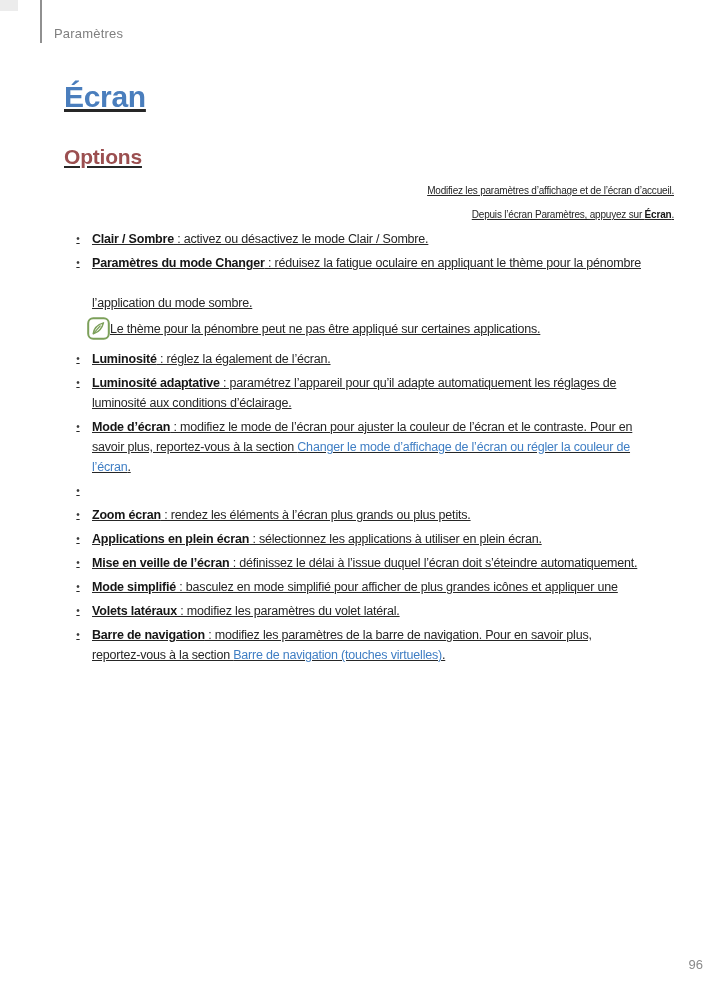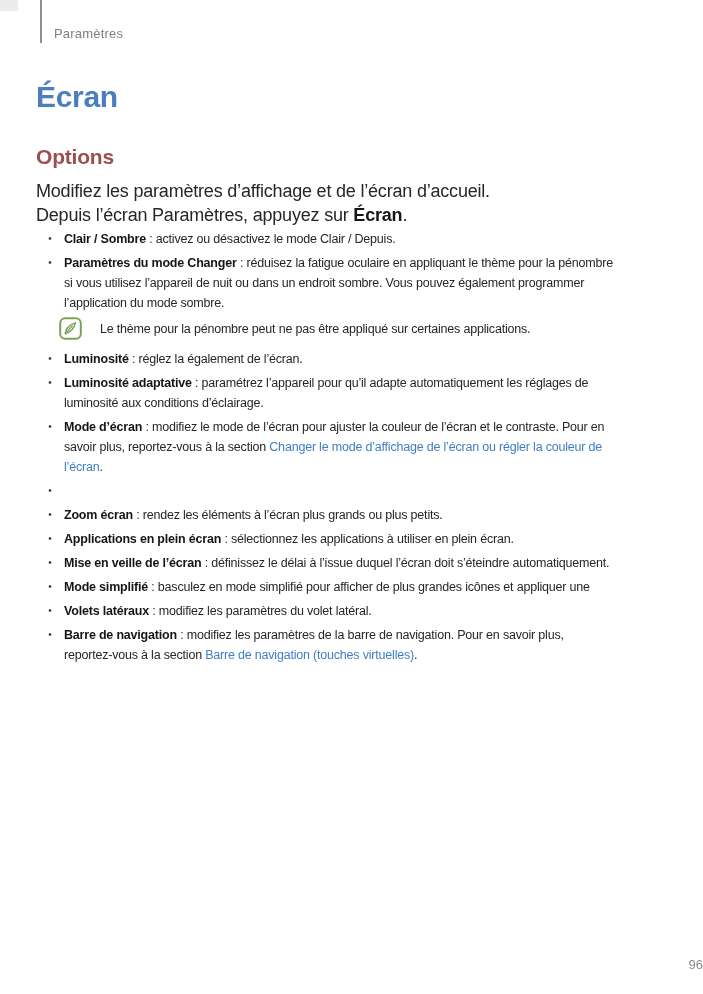--- a/index.html
+++ b/index.html
@@ -30,43 +30,45 @@
     position: absolute; left: 40px; top: 0;
     width: 2px; height: 43px;
     background: #909090;
   }
   .crumb {
     position: absolute; left: 54px; top: 26px;
     font-size: 13px; color: var(--muted);
     letter-spacing: 0.2px;
   }
   .main {
-    position: absolute; left: 36px; top: 0;
+    position: absolute; left: 64px; top: 0;
     width: 610px;
+    text-decoration: underline;
   }
   h1.title {
     margin: 80px 0 0 0;
     font-size: 30px; line-height: 34px;
     font-weight: bold;
     color: var(--blue);
     letter-spacing: -0.3px;
   }
   h2.section-heading {
     margin: 31px 0 0 0;
     font-size: 21px; line-height: 24px;
     font-weight: bold;
     color: var(--maroon);
     letter-spacing: -0.2px;
   }
   .intro { margin-top: 12px; }
   .para {
     margin: 0;
-    font-size: 18px; line-height: 20px;
+    font-size: 10px; line-height: 20px;
     letter-spacing: -0.2px;
     white-space: nowrap;
+    text-align: right;
   }
   .para + .para { margin-top: 4px; }
   .content { margin-top: 4px; }
   .item {
     display: flex;
     margin: 0 0 4px 0;
     font-size: 12.5px; line-height: 20px;
     letter-spacing: -0.2px;
   }
   .dot {
@@ -75,21 +77,20 @@
     font-size: 10px;
     line-height: 20px;
     color: #3a3a3a;
   }
   .item-text { white-space: nowrap; }
   .b { font-weight: bold; color: #161616; }
   .link { color: var(--link); cursor: pointer; }
   .note {
     display: flex;
     align-items: center;
-    gap: 18px;
     margin: 2px 0 9px 0;
     padding-left: 23px;
   }
   .note svg { display: block; flex: 0 0 auto; }
   .note-text {
     font-size: 12.5px; line-height: 20px;
     letter-spacing: -0.2px;
     white-space: nowrap;
   }
   .pagenum {
@@ -110,25 +111,25 @@
   <div class="main">
     <h1 class="title">Écran</h1>
     <h2 class="section-heading">Options</h2>
     <div class="intro">
         <p class="para"><span>Modifiez les paramètres d’affichage et de l’écran d’accueil.</span></p>
         <p class="para"><span>Depuis l’écran Paramètres, appuyez sur </span><span class="b">Écran</span><span>.</span></p>
       </div>
     <div class="content">
         <div class="item">
           <span class="dot">•</span>
-          <span class="item-text"><span class="b">Clair / Sombre</span><span> : activez ou désactivez le mode Clair / Depuis.</span></span>
+          <span class="item-text"><span class="b">Clair / Sombre</span><span> : activez ou désactivez le mode Clair / Sombre.</span></span>
         </div>
         <div class="item">
           <span class="dot">•</span>
-          <span class="item-text"><span class="b">Paramètres du mode Changer</span><span> : réduisez la fatigue oculaire en appliquant le thème pour la pénombre</span><br><span>si vous utilisez l’appareil de nuit ou dans un endroit sombre. Vous pouvez également programmer</span><br><span>l’application du mode sombre.</span></span>
+          <span class="item-text"><span class="b">Paramètres du mode Changer</span><span> : réduisez la fatigue oculaire en appliquant le thème pour la pénombre</span><br><br><span>l’application du mode sombre.</span></span>
         </div>
         <div class="note">
           <span>
   <svg width="23" height="23" viewBox="0 0 23 23" xmlns="http://www.w3.org/2000/svg">
     <rect x="1.2" y="1.2" width="20.6" height="20.6" rx="5" fill="none" stroke="#7ca05a" stroke-width="2"></rect>
     <path d="M6.2 16.8 C6.8 11.5 9.5 7.8 16.5 5.8 C15.2 10.5 13.5 14.2 7.8 16.2 Z" fill="none" stroke="#7ca05a" stroke-width="1.4" stroke-linejoin="round"></path>
     <path d="M6.2 16.8 L13.5 8.5" stroke="#7ca05a" stroke-width="1.2" fill="none"></path>
   </svg>
 </span>
           <span class="note-text">Le thème pour la pénombre peut ne pas être appliqué sur certaines applications.</span>

